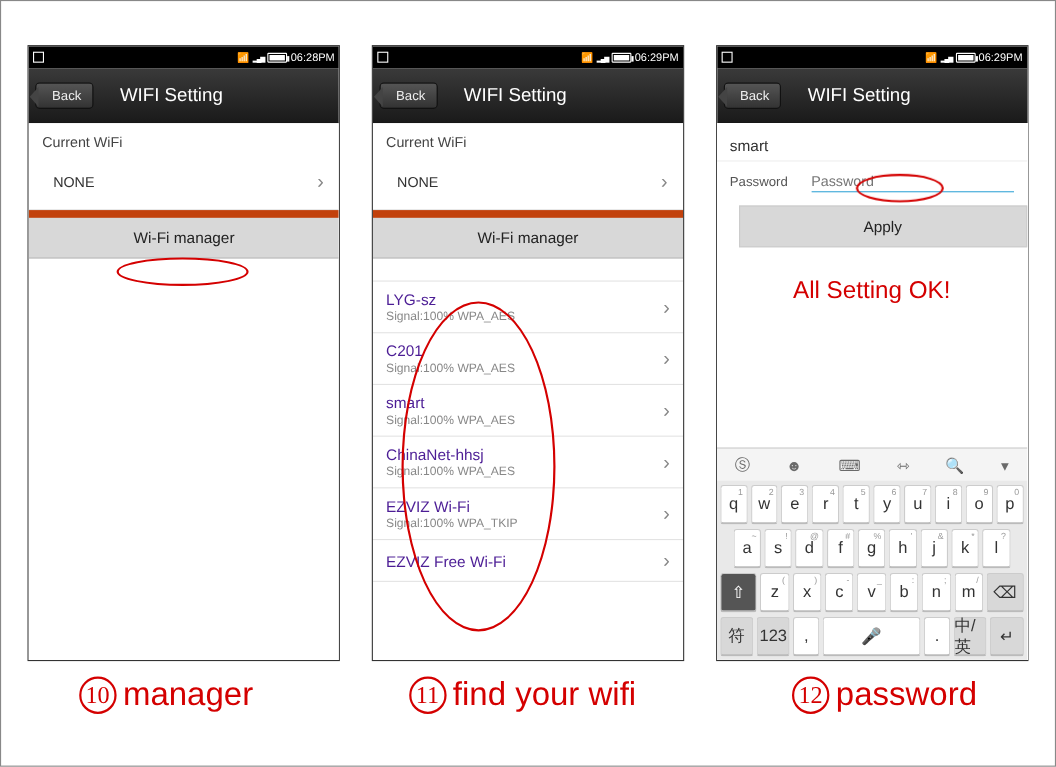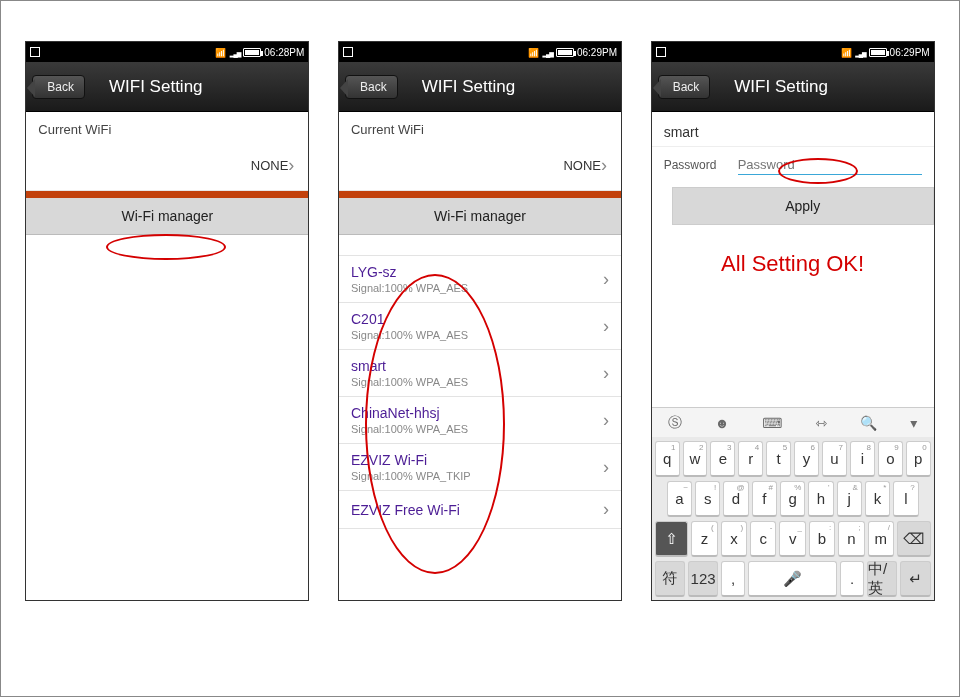--- a/index.html
+++ b/index.html
@@ -93,21 +93,21 @@
   .content {
     flex: 1;
     background: #fff;
     overflow-y: hidden;
     font-size: 13px;
     color: #333;
   }
   .section-pad { padding: 10px 12px 4px; }
   .label-small { font-size: 13px; color: #444; }
   .none-row {
-    display:flex; justify-content:flex-end; align-items:center;
+    display:flex; justify-content:space-between; align-items:center;
     padding: 14px 14px 14px 22px;
     border-bottom: 1px solid #e8e8e8;
   }
   .chev { font-size: 18px; color: #888; }
   .grey-btn {
     margin: 0;
     width: 100%;
     border-top:7px solid #c2410c;
     border-bottom:1px solid #bbb;
     background: #d8d8d8;
@@ -379,13 +379,27 @@
               <div class="key fn">中/英</div>
               <div class="key fn">↵</div>
             </div>
         </div>
       </div>
       <div class="red-ellipse" style="left:126px; top:116px; width:80px; height:26px;"></div>
     </div>
 
   </div>
 
+  <div class="captions">
+    <div class="cap">
+      <span class="circ-num">10</span>
+      <span>manager</span>
+    </div>
+    <div class="cap">
+      <span class="circ-num">11</span>
+      <span>find  your wifi</span>
+    </div>
+    <div class="cap">
+      <span class="circ-num">12</span>
+      <span>password</span>
+    </div>
+  </div>
 </div>
 
 </body></html>

